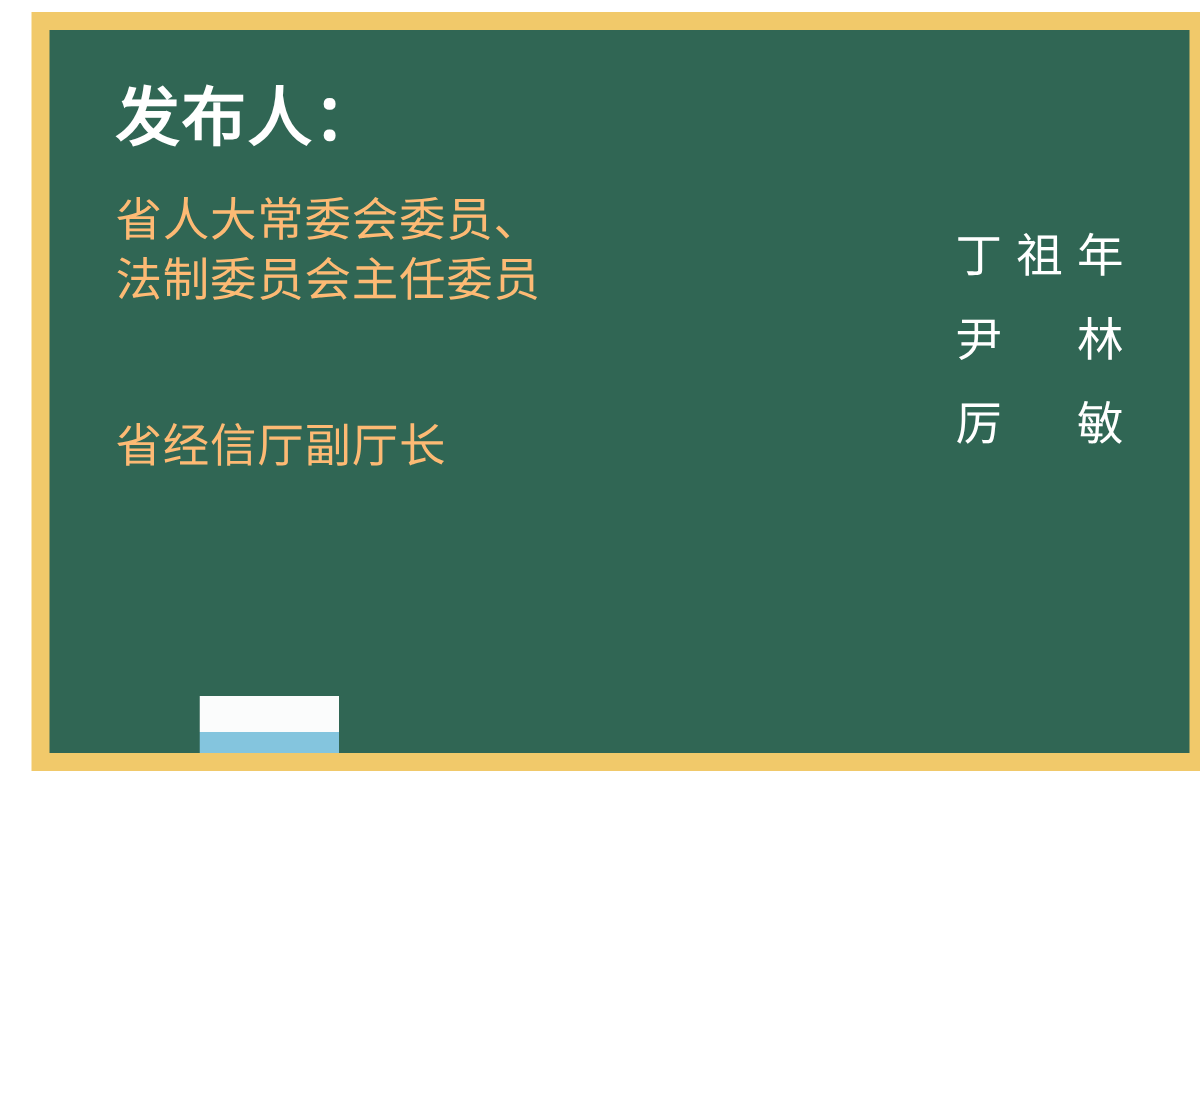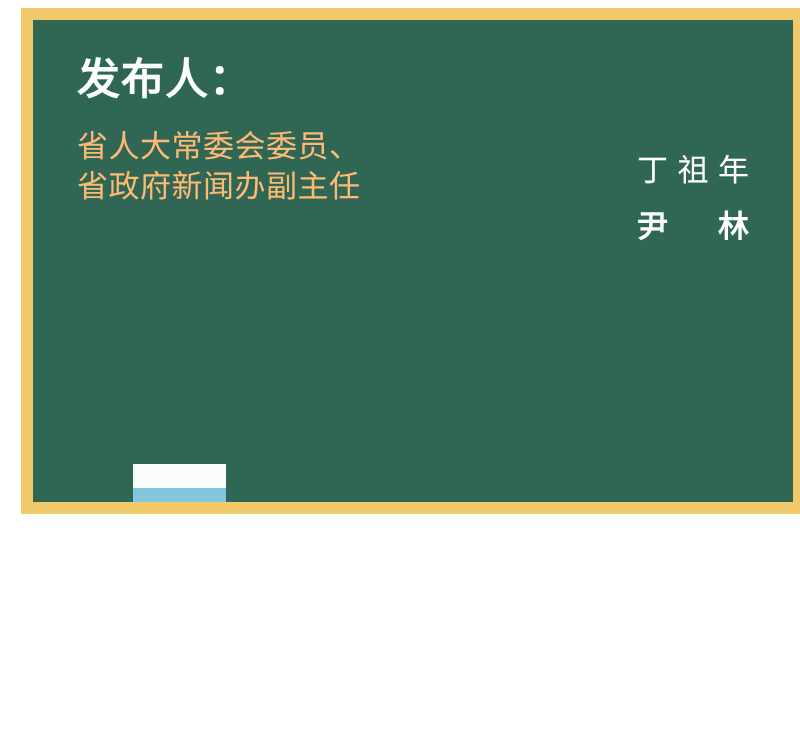--- a/index.html
+++ b/index.html
@@ -96,21 +96,20 @@
     color: #ffffff;
     font-size: 31px;
     line-height: 1.30;
     text-align: justify;
     text-align-last: justify;
     white-space: nowrap;
   }
   
   .entry-name.two-char {
     text-align-last: justify;
-    font-weight: bold;
   }
 
   
   .bottom-card {
     position: absolute;
     left: 100px;
     bottom: -6px;
     width: 93px;
     height: 44px;
     overflow: hidden;
@@ -133,29 +132,35 @@
     <div class="content">
 
       <div class="section-block speakers">
         <div class="section-heading">发布人：</div>
 
         <div class="entry-list">
 
           <div class="entry">
             <span class="entry-titles">
               <span class="entry-title-line">省人大常委会委员、</span>
-              <span class="entry-title-line">省政府新闻办副主任</span>
+              <span class="entry-title-line">法制委员会主任委员</span>
             </span>
             <span class="entry-name">丁祖年</span>
           </div>
 
           <div class="entry">
             <span class="entry-name two-char">尹林</span>
           </div>
 
+          <div class="entry">
+            <span class="entry-titles">
+              <span class="entry-title-line">省经信厅副厅长</span>
+            </span>
+            <span class="entry-name two-char">厉敏</span>
+          </div>
 
 
         </div>
       </div>
 
 
     </div>
 
     <div class="bottom-card">
       <div class="card-top"></div>

